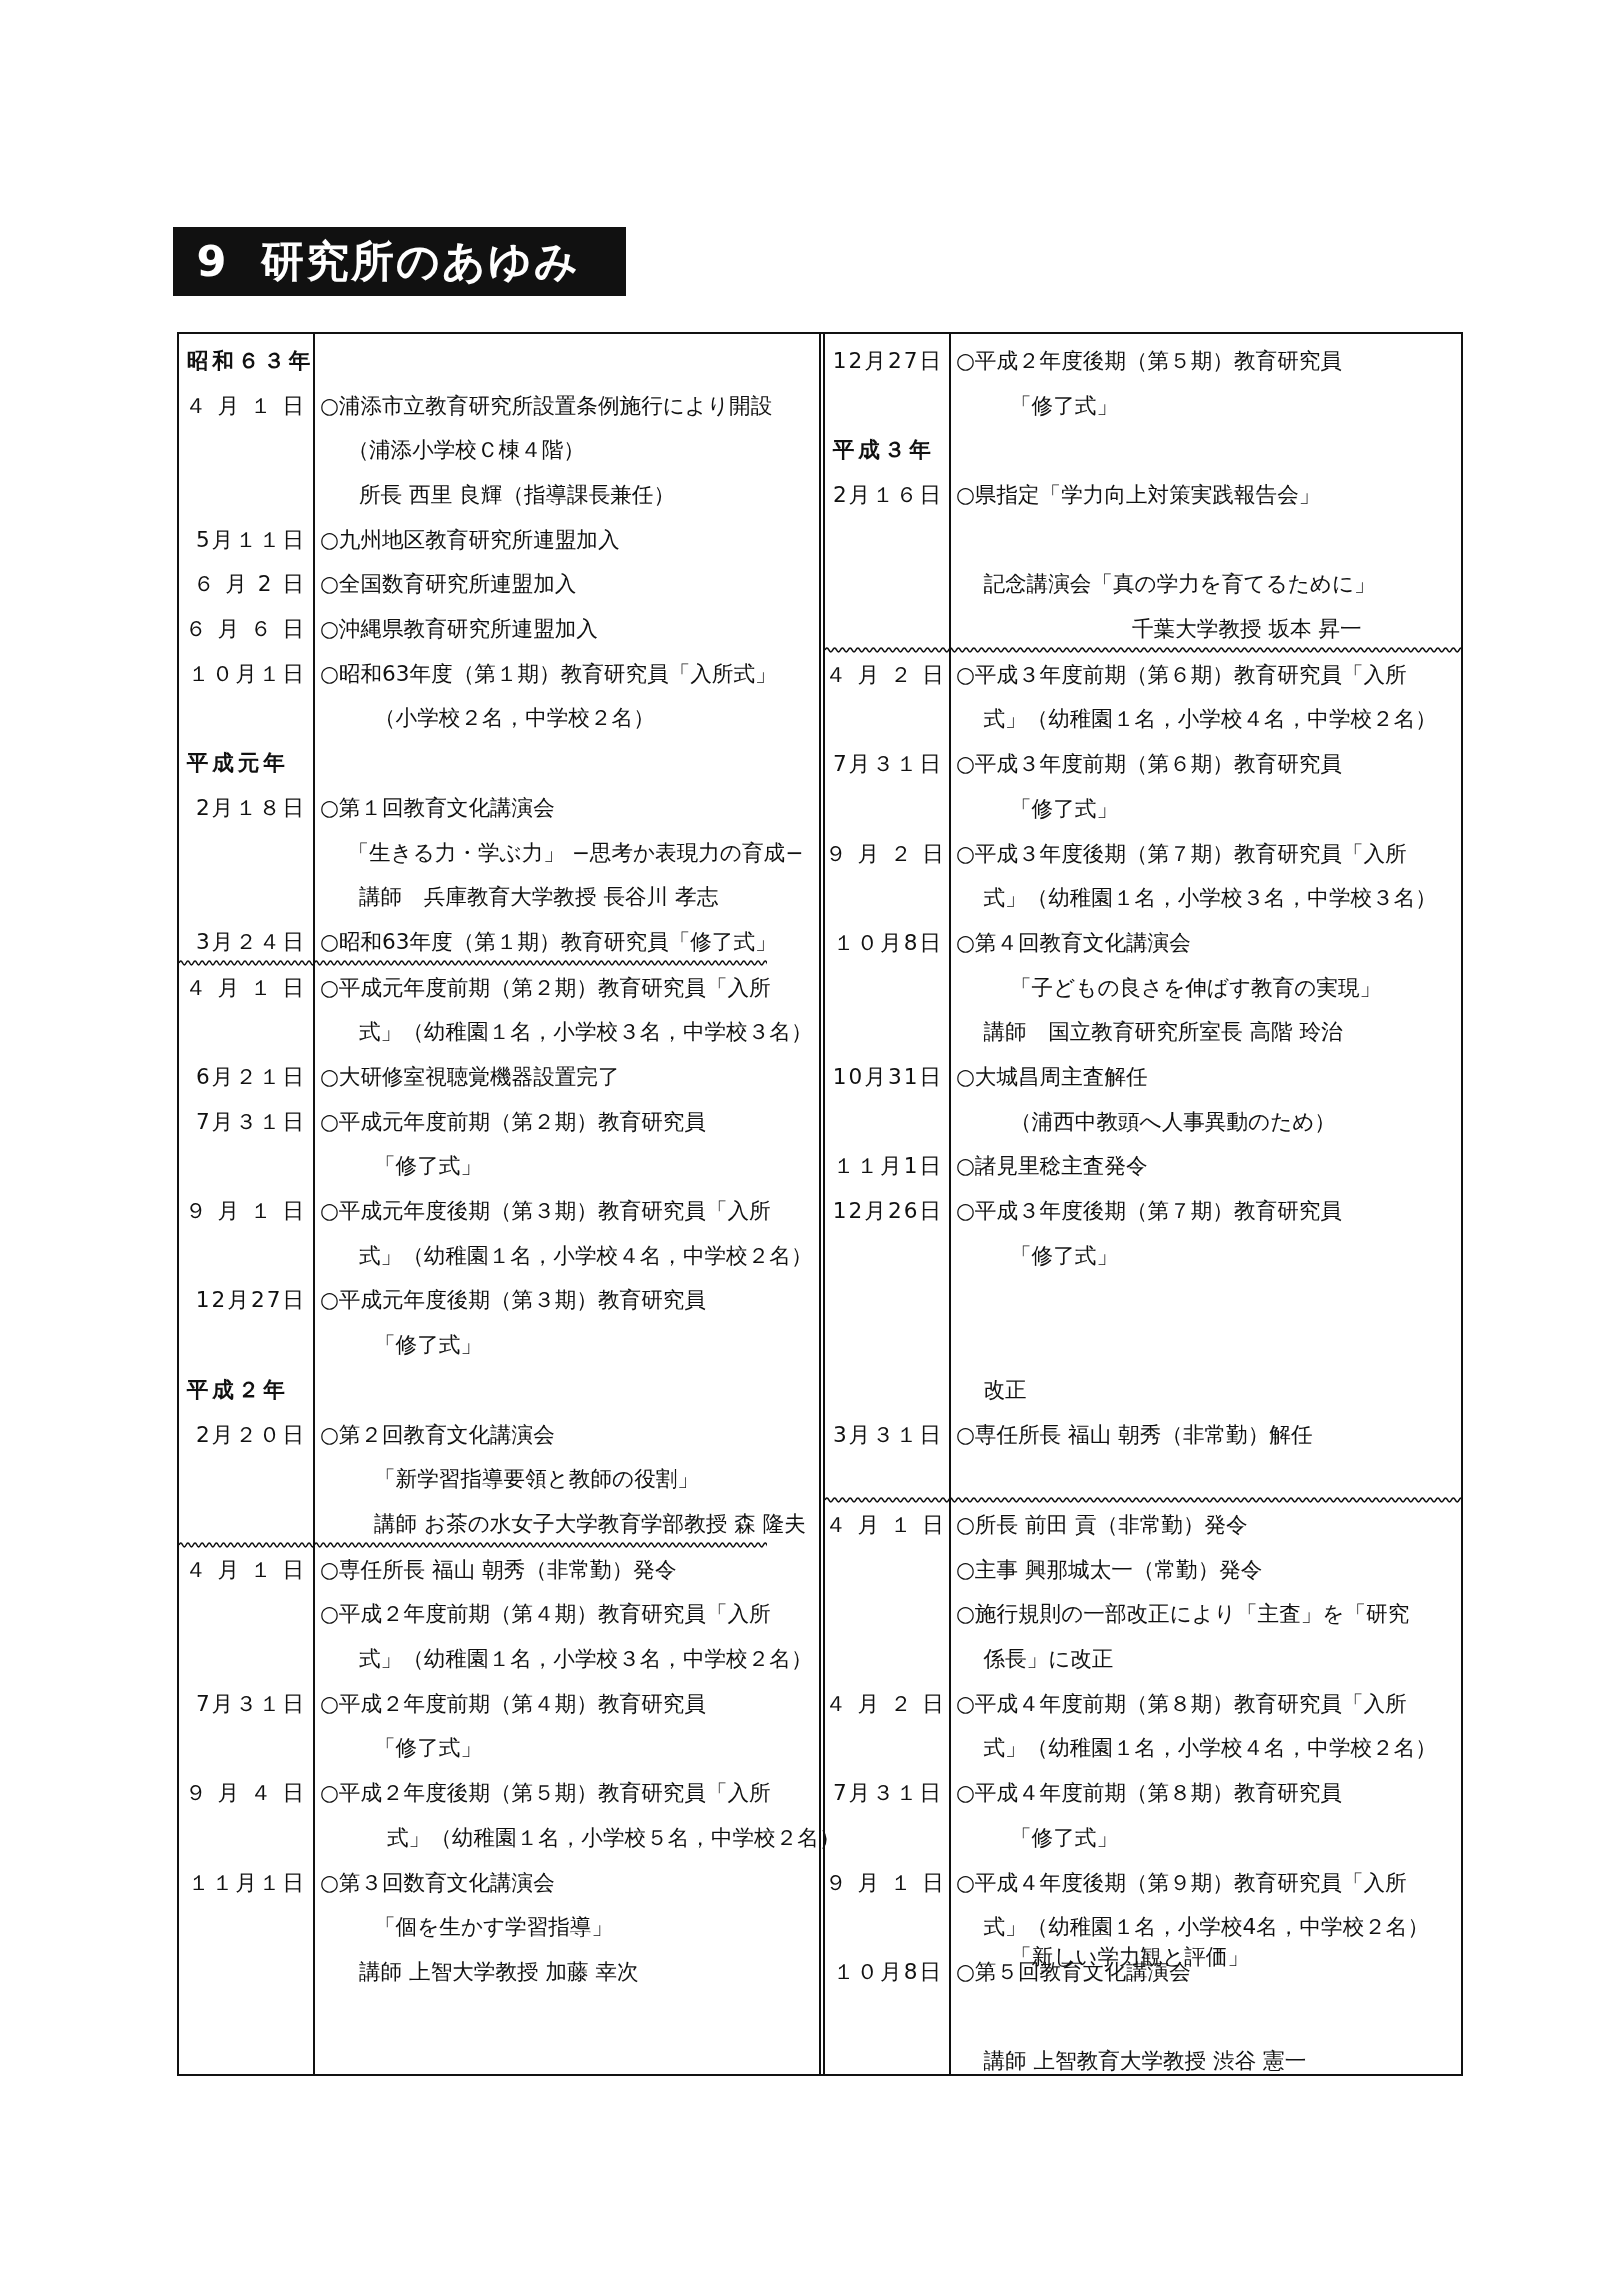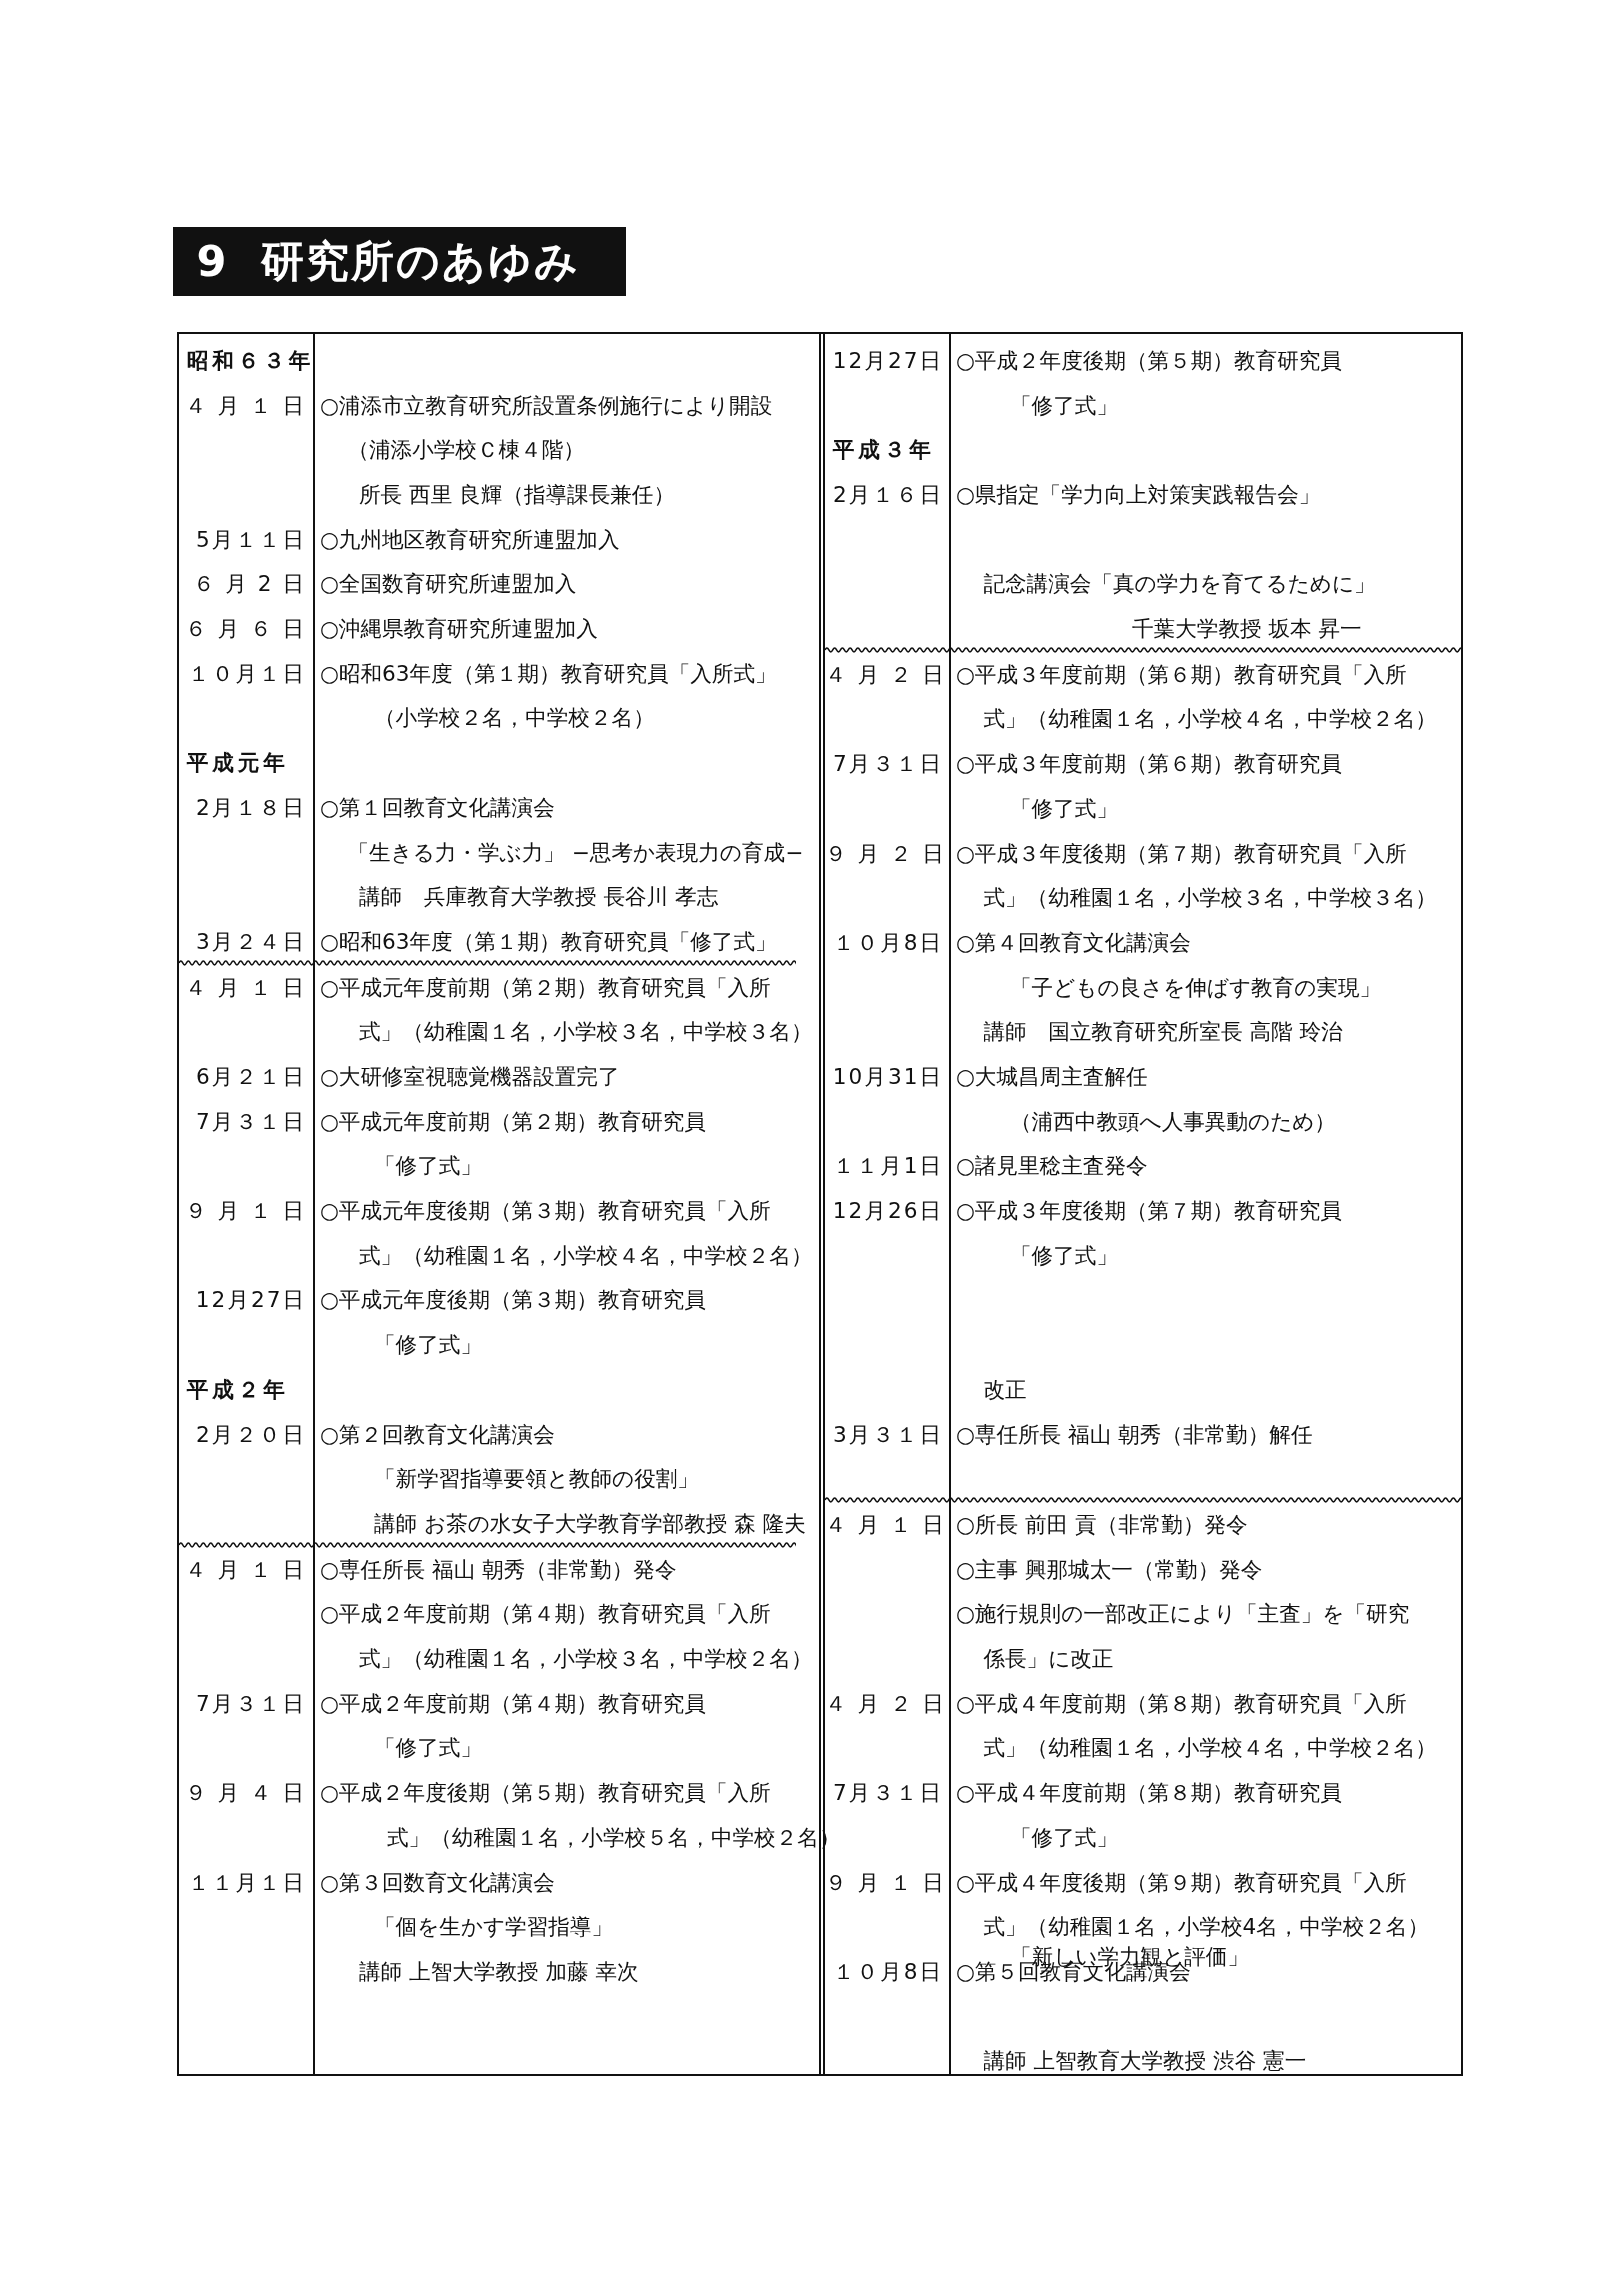--- a/index.html
+++ b/index.html
@@ -17,21 +17,21 @@
   .title-bar .num { position: absolute; left: 23.5px; top: 0; }
   .title-bar .txt { position: absolute; left: 88px; top: 0; }
 
   .table {
     position: absolute; left: 177px; top: 332px; width: 1286px; height: 1744px;
     border: 2px solid #111; box-sizing: border-box;
   }
   .col {
     position: absolute; top: 0; bottom: 0;
   }
-  .col-left { left: 0; width: 588px; padding-left: 29px; }
+  .col-left { left: 0; width: 588px; }
   .col-right { left: 646px; width: 638px; }
   .divider-double {
     position: absolute; top: 0; bottom: 0; left: 640px; width: 5.9px;
     border-left: 2px solid #111; border-right: 2px solid #111; box-sizing: border-box;
   }
   .date-sep { position: absolute; top: 0; bottom: 0; width: 2px; background: #111; }
   .col-left .date-sep { left: 134px; }
   .col-right .date-sep { left: 124px; }
 
   .row {

